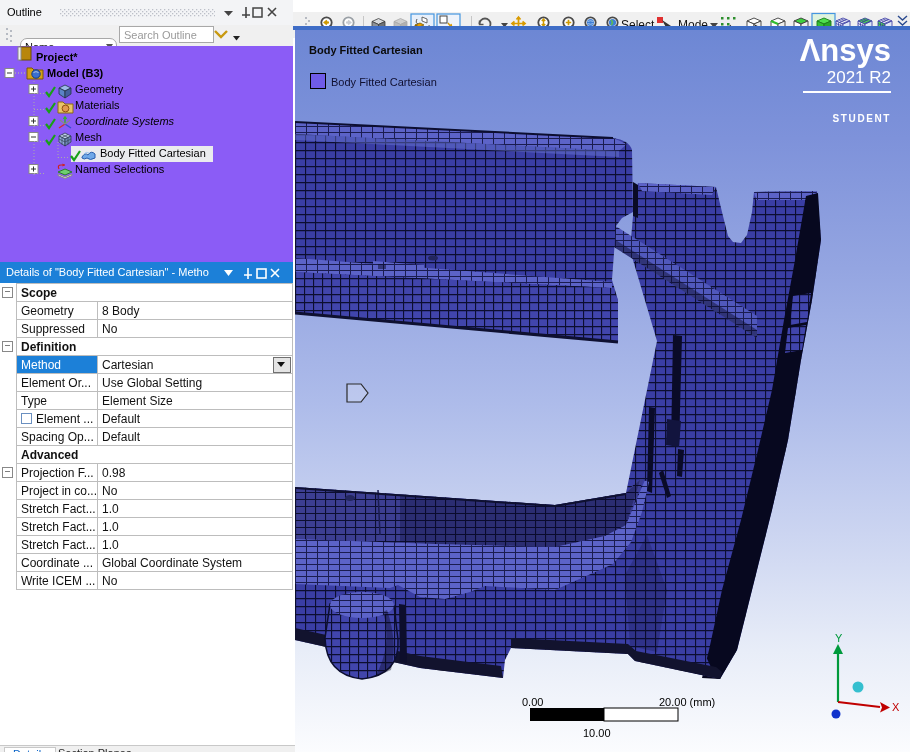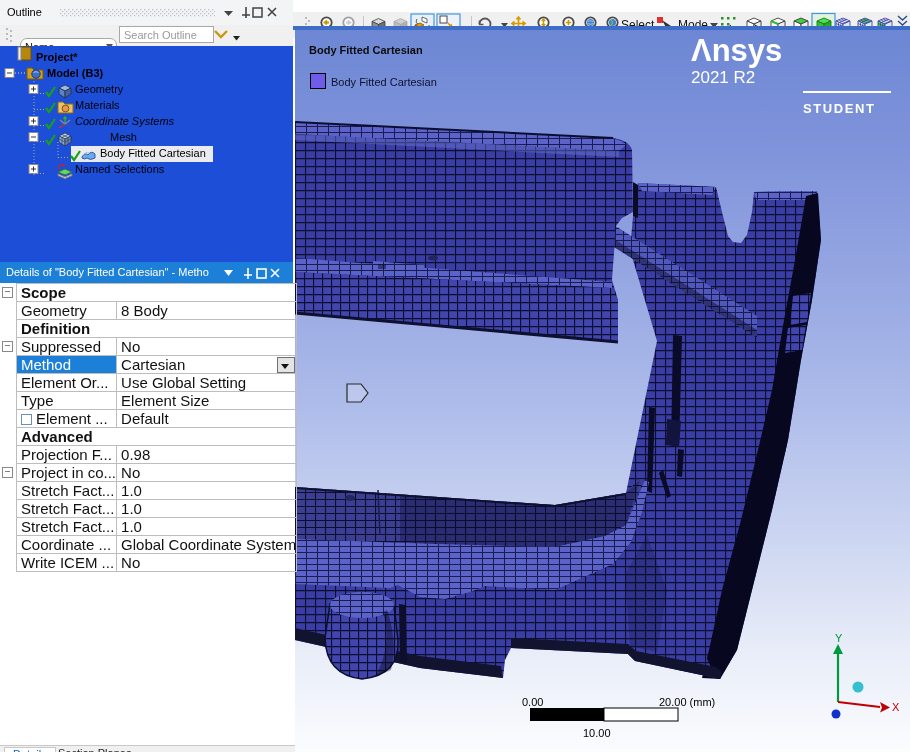--- a/index.html
+++ b/index.html
@@ -4,51 +4,51 @@
 <style>
   html,body{margin:0;padding:0;}
   body{width:910px;height:752px;position:relative;overflow:hidden;
        font-family:"Liberation Sans",sans-serif;background:#ffffff;font-size:11px;color:#111;}
   .abs{position:absolute;}
   
   #outTitle{left:0;top:0;width:293px;height:25px;background:#f3f4f6;border-bottom:3px solid #f97316;}
   #outTitle .cap{left:7px;top:6px;font-size:11px;color:#000;}
   #outTools{left:0;top:25px;width:293px;height:21px;background:#f0f0f0;}
   .combo{position:absolute;background:#fff;border:1px solid #a8a8a8;height:15px;}
-  #tree{left:0;top:46px;width:293px;height:216px;background:#1d4ed8;}
+  #tree{left:0;top:46px;width:293px;height:216px;background:#8b5cf6;}
   .trow{position:absolute;white-space:nowrap;font-size:11px;color:#000;}
   .b{font-weight:bold;}
   
   #detTitle{left:0;top:262px;width:293px;height:21px;background:#1c80d8;color:#fff;}
   #detTitle .cap{left:6px;top:4px;font-size:11px;}
   #detBody{left:0;top:283px;width:293px;height:324px;background:#fff;}
   table.det{border-collapse:collapse;position:absolute;left:16px;top:0;table-layout:fixed;}
-  table.det td{border:1px solid #bdbdbd;height:17px;padding:0 0 0 4px;font-size:15px;overflow:hidden;white-space:nowrap;}
+  table.det td{border:1px solid #bdbdbd;height:17px;padding:0 0 0 4px;font-size:12px;overflow:hidden;white-space:nowrap;}
   td.lbl{width:66px;}
   td.val{width:198px;}
   td.hdr{font-weight:bold;}
   .gut{position:absolute;width:9px;height:9px;border:1px solid #888;background:#fff;font-size:9px;line-height:7px;text-align:center;color:#333;left:2px;}
   #cb{display:inline-block;width:9px;height:9px;border:1px solid #6a8fc0;background:#fff;margin:0 4px -1px 0;}
   #dropBtn{position:absolute;right:1px;top:1px;width:16px;height:14px;background:#e4e4e4;border:1px solid #707070;}
   #belowDet{left:0;top:607px;width:293px;height:138px;background:#fff;}
   #tabs{left:0;top:745px;width:295px;height:7px;background:#f0f0f0;border-top:1px solid #c8c8c8;}
   
   #tbar{left:293px;top:0;width:617px;height:26px;background:#f0f0f0;margin-top:12px;}
   #tbaccent{left:293px;top:26px;width:617px;height:4px;background:#3f6dc6;}
   
   #vp{left:295px;top:30px;width:615px;height:722px;
       background:linear-gradient(180deg,#6d87d4 0%,#7e92da 15%,#94a5e1 33%,#aebcea 52%,#ccd5f1 70%,#e8edf8 86%,#fbfcfe 100%);}
   #vpTitle{left:14px;top:14px;font-weight:bold;font-size:11px;color:#0b0b0b;}
   #legSq{left:15px;top:43px;width:14px;height:14px;background:#6f5ce8;border:1px solid #000;}
   #legTx{left:36px;top:46px;font-size:11px;color:#101030;}
   
-  #ansys{right:19px;top:6px;width:200px;text-align:left;color:#fff;}
+  #ansys{right:19px;top:6px;width:200px;text-align:right;color:#fff;}
   #ansys .l1{font-size:31px;font-weight:bold;line-height:30px;}
   #ansys .l2{font-size:17px;line-height:19px;margin-top:2px;}
-  #ansys .l3{border-top:2px solid #fff;margin-top:4px;padding-top:8px;font-size:13px;font-weight:bold;letter-spacing:1.6px;width:88px;margin-left:112px;}
+  #ansys .l3{border-top:2px solid #fff;margin-top:4px;padding-top:20px;font-size:10px;font-weight:bold;letter-spacing:1.6px;width:88px;margin-left:112px;}
 </style>
 </head>
 <body>
 
 <div class="abs" id="tbar">
   <svg width="617" height="26">
       <g fill="#b6bac2">
         <rect x="12" y="5" width="2" height="2"></rect>
         <rect x="15" y="8" width="2" height="2"></rect>
         <rect x="12" y="11" width="2" height="2"></rect>
@@ -399,21 +399,21 @@
         <path d="M8 1 l-2.5 -1.5 v3 z" fill="#d02020"></path>
         <polygon points="1,8 8,5 15,8 8,11" fill="#6fcf6f" stroke="#2a7a2a"></polygon>
         <polygon points="1,10 8,13 15,10 15,11.5 8,14.5 1,11.5" fill="#e8e8e8" stroke="#888"></polygon>
       </g>
     </svg>
   <span class="trow b" style="left:36px;top:5px;">Project*</span>
   <span class="trow b" style="left:47px;top:21px;">Model (B3)</span>
   <span class="trow" style="left:75px;top:37px;">Geometry</span>
   <span class="trow" style="left:75px;top:53px;">Materials</span>
   <span class="trow" style="left:75px;top:69px;font-style:italic;">Coordinate Systems</span>
-  <span class="trow" style="left:75px;top:85px;margin-left:35px;">Mesh</span>
+  <span class="trow" style="left:75px;top:85px;">Mesh</span>
   <span class="trow" style="left:100px;top:101px;">Body Fitted Cartesian</span>
   <span class="trow" style="left:75px;top:117px;">Named Selections</span>
 </div>
 
 <div class="abs" id="detTitle">
   <span class="abs cap">Details of "Body Fitted Cartesian" - Metho</span>
   <svg class="abs" style="left:222px;top:4px" width="68" height="14">
     <path d="M2 4 l9 0 l-4.5 6 z" fill="#fff"></path>
     <g stroke="#fff" stroke-width="1.6" fill="none">
         <path d="M26 2 v7 M22 9 h8 M26 9 v4"></path>
@@ -426,42 +426,46 @@
   <table class="det">
     <tbody>
         <tr>
           <td class="hdr" colspan="2">Scope</td>
         </tr>
     <tr>
           <td class="lbl">Geometry</td>
           <td class="val">8 Body</td>
         </tr>
     <tr>
-          <td class="hdr" colspan="2">Definition</td>
-        </tr>
-    <tr>
           <td class="lbl">Suppressed</td>
           <td class="val">No</td>
+        </tr>
+    <tr>
+          <td class="hdr" colspan="2">Definition</td>
         </tr>
     <tr>
           <td class="lbl" style="background:#1c80d8;color:#fff;">Method</td>
           <td class="val" style="position:relative;">Cartesian<span id="dropBtn"><svg width="14" height="12">
                 <path d="M3 4 l8 0 l-4 5 z" fill="#111"></path>
               </svg></span></td>
         </tr>
     <tr>
           <td class="lbl">Element Or...</td>
           <td class="val">Use Global Setting</td>
         </tr>
     <tr>
           <td class="lbl">Type</td>
           <td class="val">Element Size</td>
         </tr>
     <tr>
           <td class="lbl"><span id="cb"></span>Element ...</td>
+          <td class="val">Default</td>
+        </tr>
+    <tr>
+          <td class="lbl">Spacing Op...</td>
           <td class="val">Default</td>
         </tr>
     <tr>
           <td class="hdr" colspan="2">Advanced</td>
         </tr>
     <tr>
           <td class="lbl">Projection F...</td>
           <td class="val">0.98</td>
         </tr>
     <tr>

